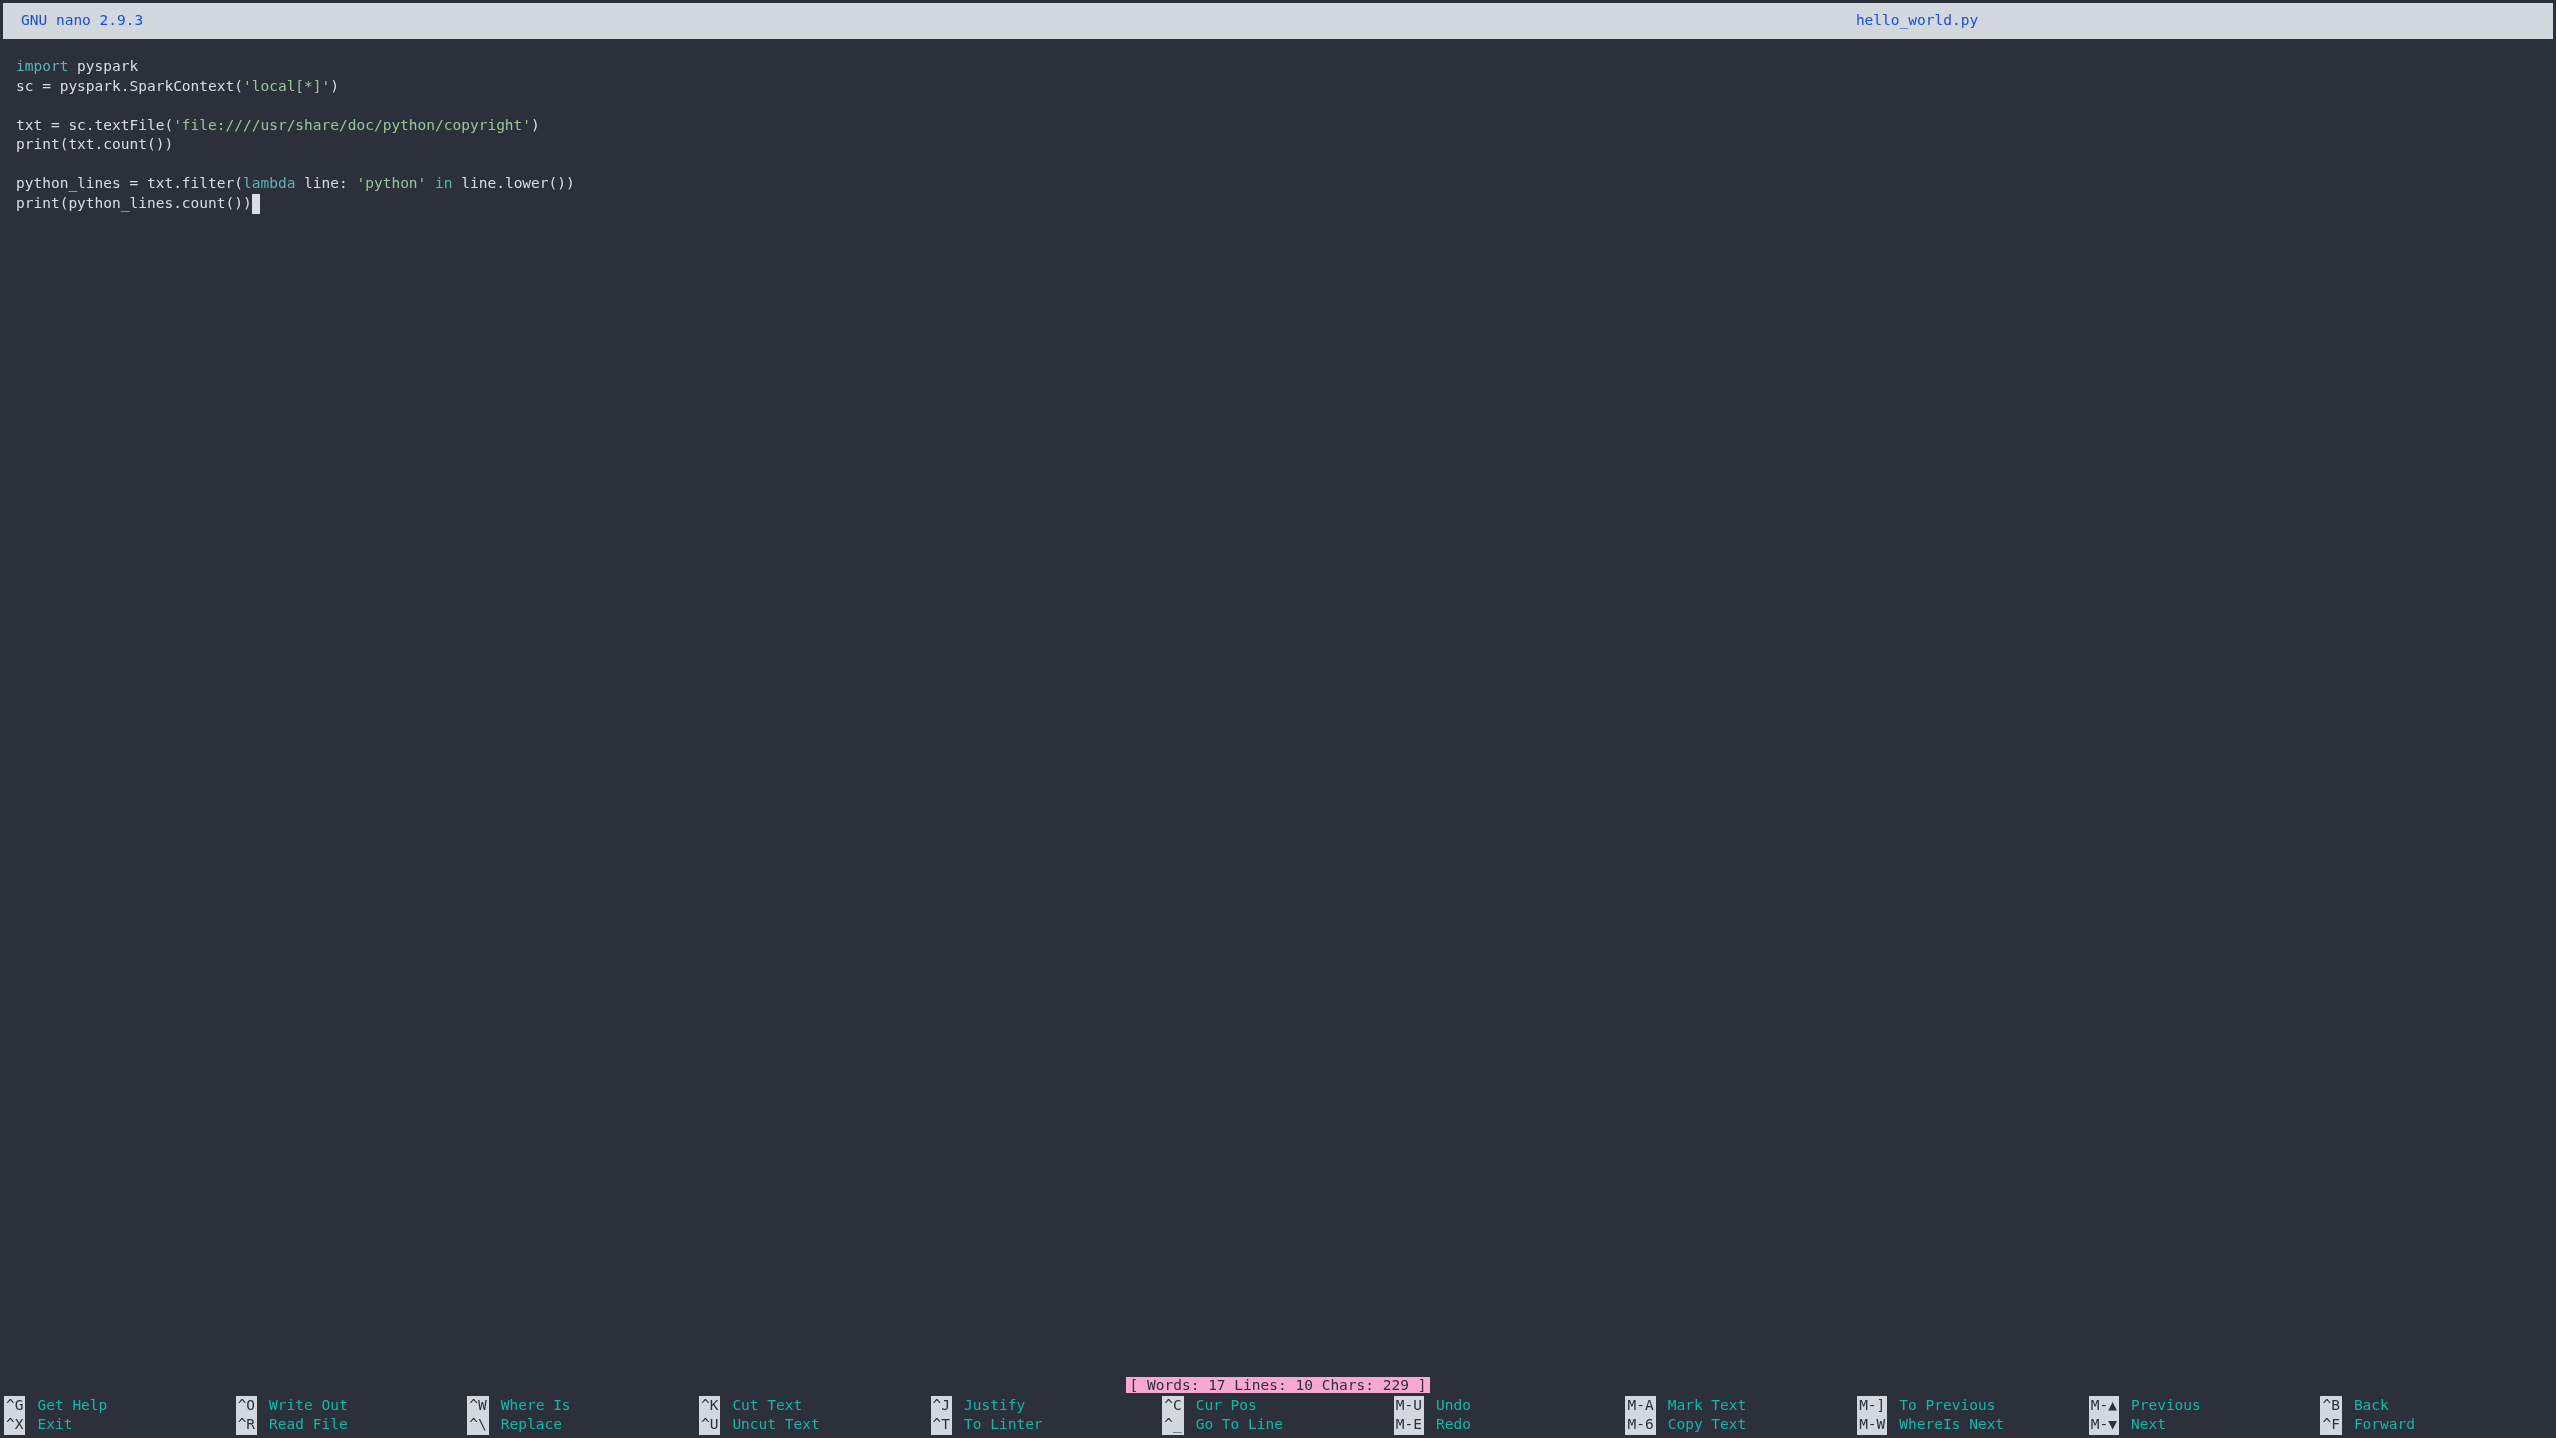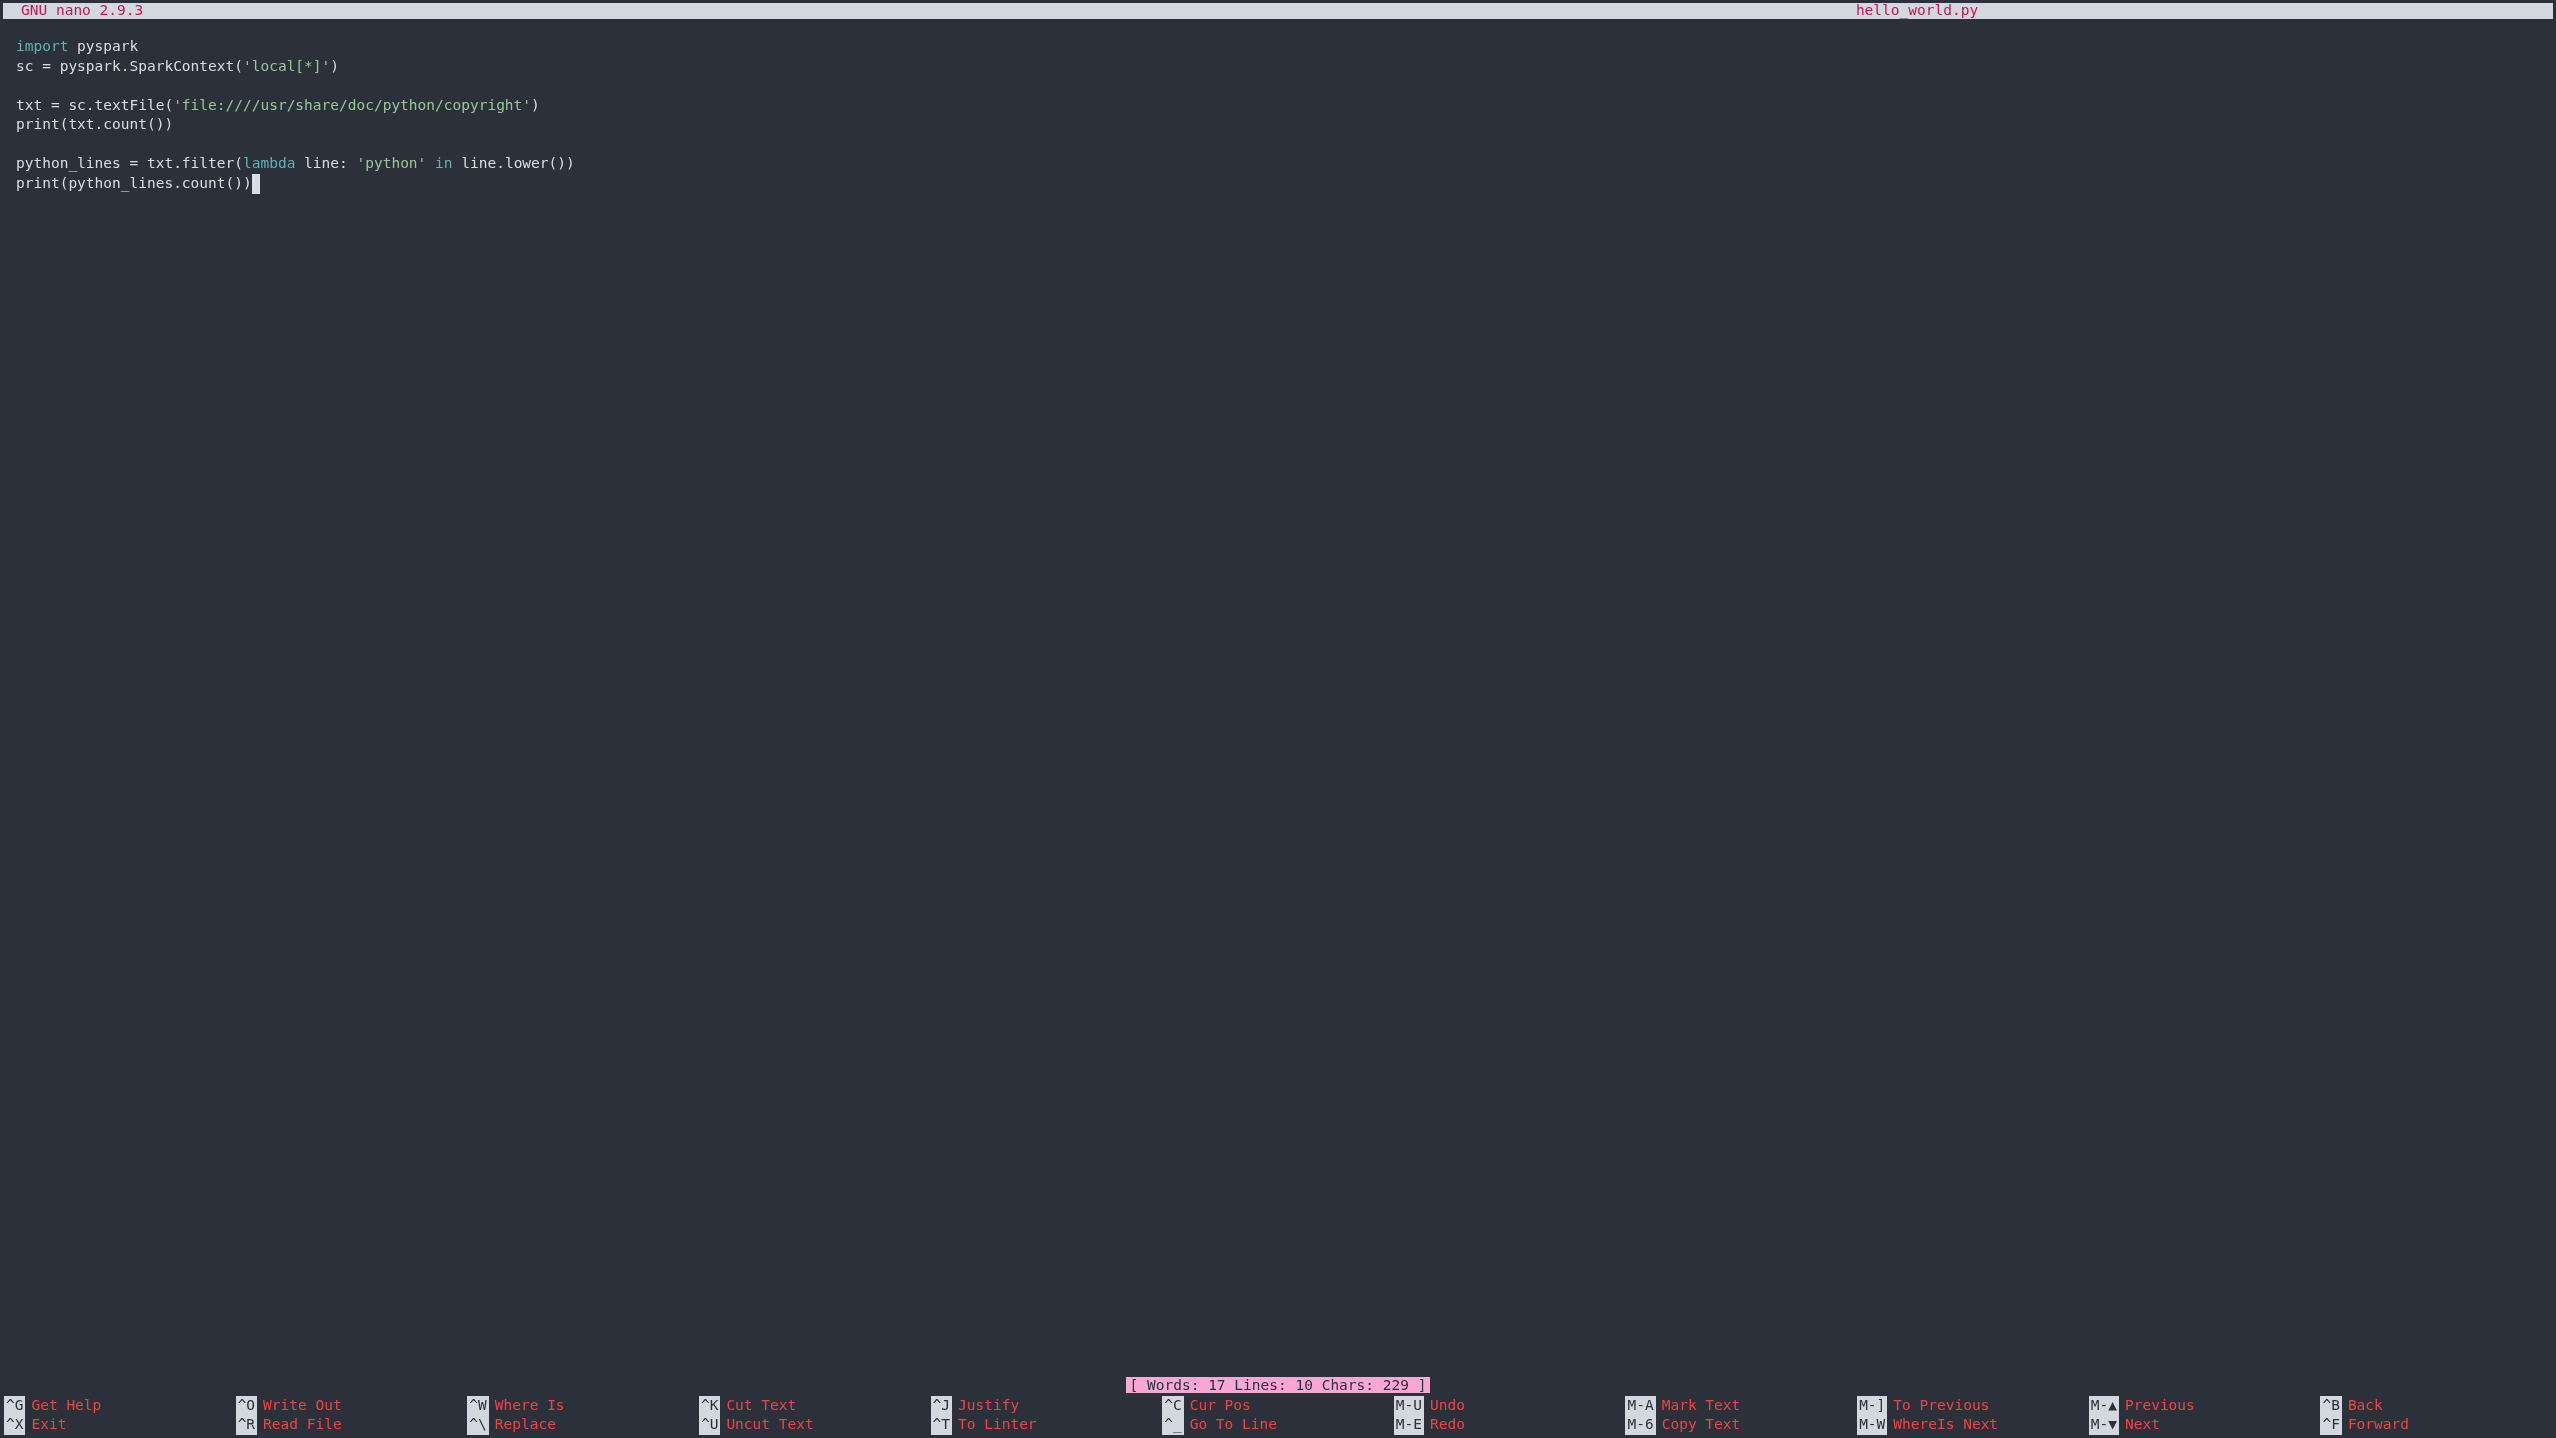--- a/index.html
+++ b/index.html
@@ -27,26 +27,26 @@
       height: 100vh;
       display: flex;
       flex-direction: column;
     }
 
     .topbar-wrap {
       padding: 3px 3px 0 3px;
     }
     .topbar {
       background: #d3d7de;
-      color: #be185d;
+      color: #1d4ed8;
       display: flex;
       justify-content: space-between;
       align-items: center;
       padding: 0 4px;
-      height: 16px;
+      height: 36px;
       font-weight: 500;
     }
     .topbar .left {
       flex: 1;
       text-align: left;
       padding-left: 14px;
     }
     .topbar .center {
       flex: 1;
       text-align: center;
@@ -103,22 +103,22 @@
     }
     .keycap {
       background: #d3d7de;
       color: #2b303b;
       padding: 0 2px;
       min-width: 2.2ch;
       text-align: center;
       display: inline-block;
     }
     .keylabel {
-      color: #ef4444;
-      padding-left: 6px;
+      color: #14b8a6;
+      padding-left: 12px;
     }
   </style>
 </head>
 <body>
 
 <div class="topbar-wrap">
   <div class="topbar">
     <div class="left">GNU nano 2.9.3</div>
     <div class="center">hello_world.py</div>
   </div>

